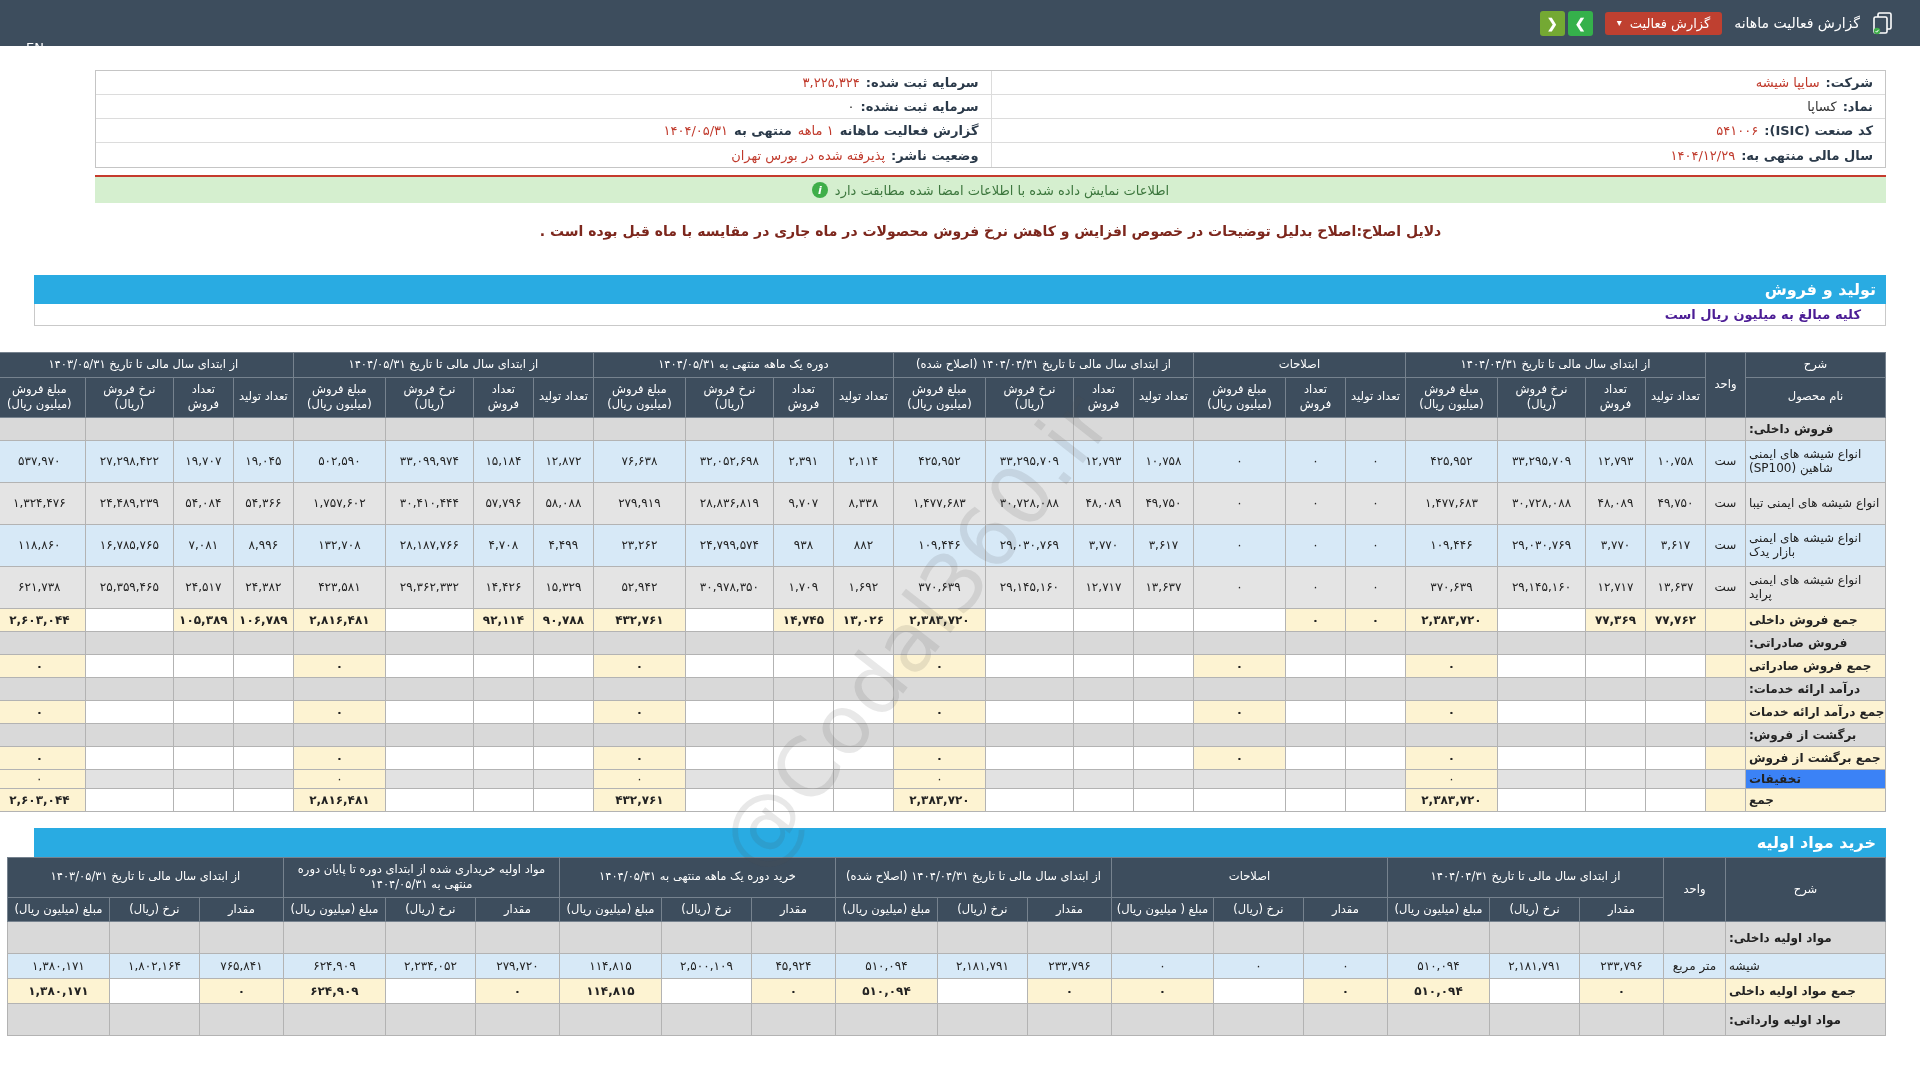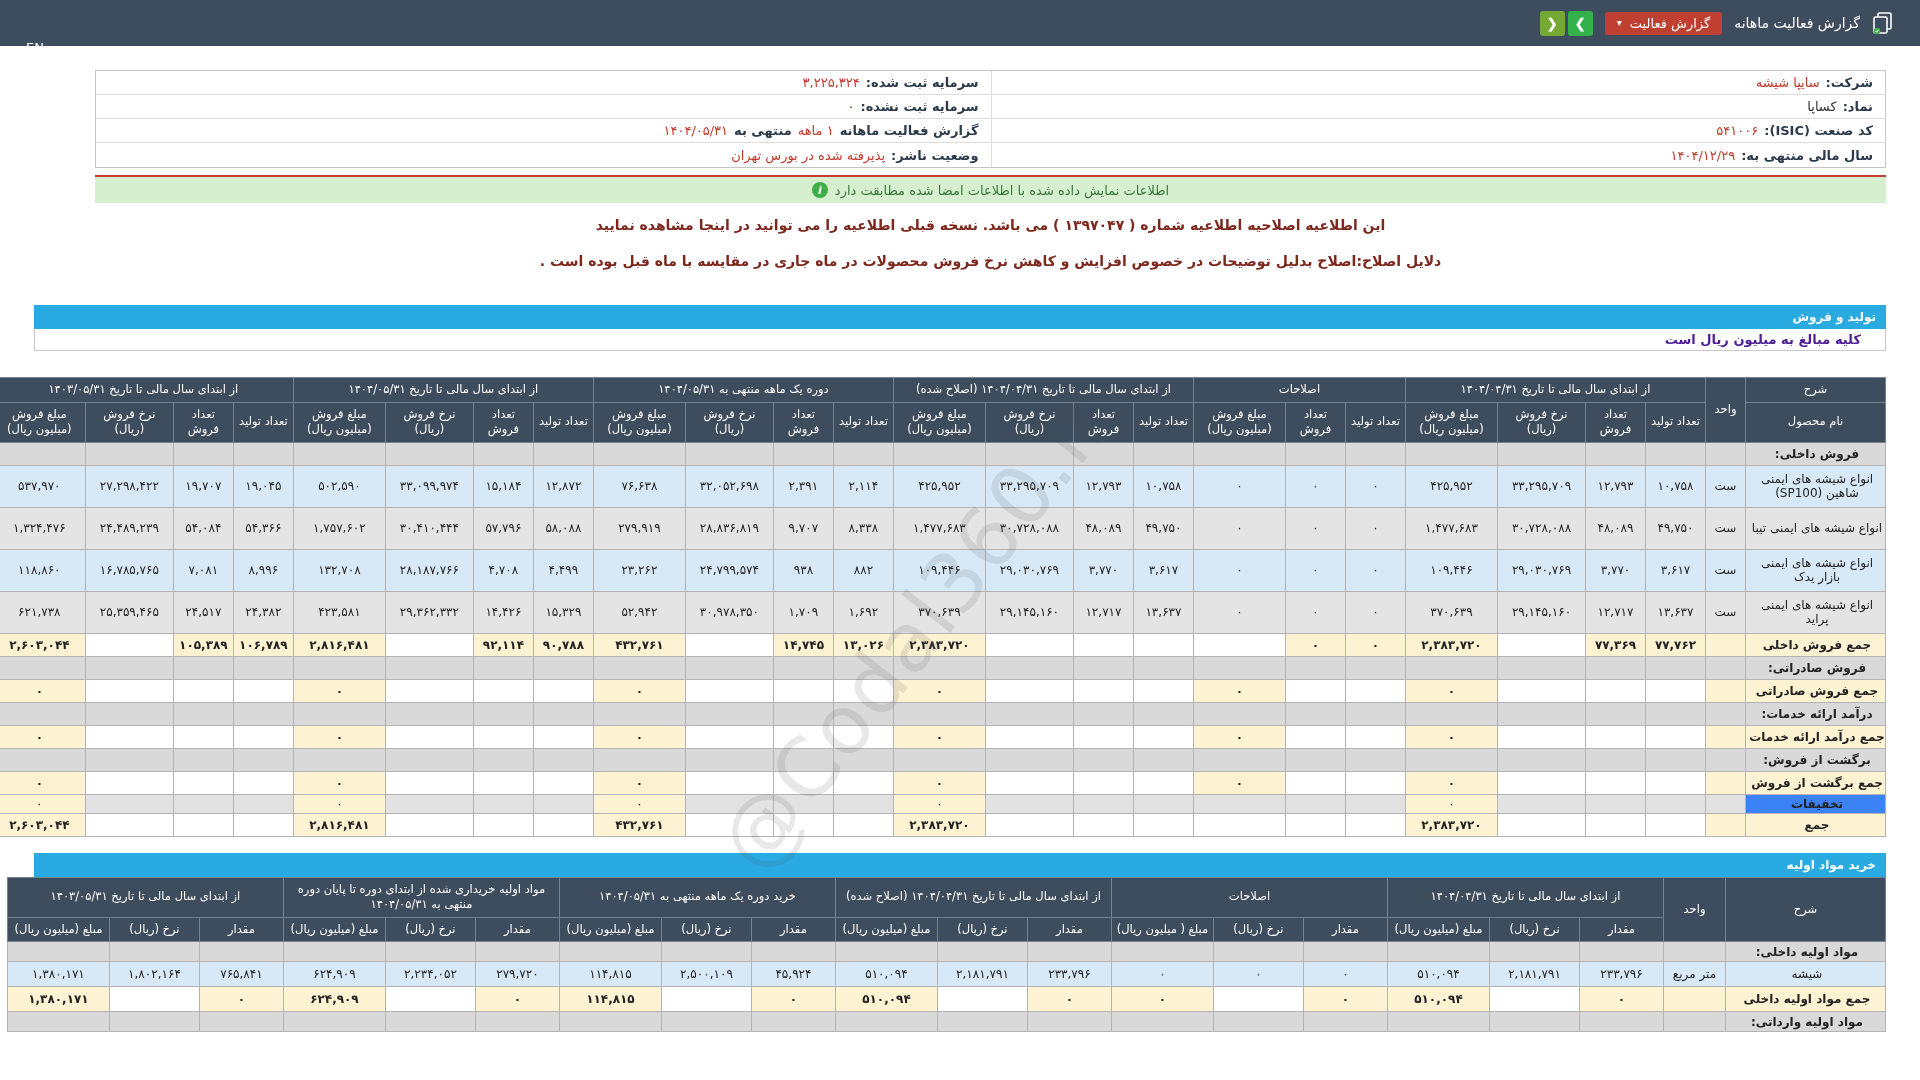--- a/index.html
+++ b/index.html
@@ -46,49 +46,49 @@
   .note-box { display: inline-block; border: 1px solid #9a9a9a; padding: 4px 12px;
               font-size: 13px; color: #222; background: #fff; }
 
   .amend { text-align: center; color: #7d271d; font-size: 14px; font-weight: 700; }
   .amend-1 { margin-top: 14px; }
   .amend-2 { margin-top: 20px; }
   .amend a { color: #7d271d; cursor: pointer; text-decoration: none; }
 
   
   .tables-wrap { margin: 0 34px; }
-  .section-bar { margin-top: 36px; background: #29abe2; color: #fff; font-size: 12px;
+  .section-bar { margin-top: 36px; background: #29abe2; color: #fff; font-size: 16px;
                  font-weight: 700; padding: 5px 10px; }
   .section-sub { border: 1px solid #c9c9c9; border-top: none; font-size: 13px; font-weight: 700;
                  color: #4c1d95; padding: 3px 24px; text-align: right; background: #fff; }
   .section-bar.second { margin-top: 16px; }
 
   
   table { width: 100%; border-collapse: collapse; table-layout: fixed; margin-top: 26px;
           font-size: 12px; }
   th, td { border: 1px solid #b3b3b3; text-align: center; vertical-align: middle;
            padding: 2px 3px; overflow: hidden; }
   thead th { background: #3d4d5d; color: #fff; font-weight: 400; font-size: 11.5px;
              border-color: #76828e; line-height: 1.35; padding: 4px 2px; }
   td { color: #222; }
   td.sa    { background: #d7e9f7; }
   td.sb    { background: #e4e4e4; }
   td.sec   { background: #d9d9d9; }
   td.cream { background: #fdf3d2; }
   td.whitec{ background: #ffffff; }
   td.grayc { background: #e2e2e2; }
   td.plain { background: #3b82f6; }
-  td.name  { text-align: center; padding-right: 0; }
+  td.name  { text-align: left; padding-right: 0; }
   tr.section td.name  { font-weight: 700; }
   tr.discount td.name { font-weight: 700; }
   tr.total td { font-weight: 700; }
   #sales-table tr.product td { height: 42px; }
   #sales-table tr.total td, #sales-table tr.section td { height: 23px; }
   #materials-table td { height: 25px; }
-  #materials-table tr.section td { height: 20px; }
+  #materials-table tr.section td { height: 32px; }
 
   #sales-table col.col-desc   { width: 140px; }
   #sales-table col.col-unit   { width: 40px; }
   #sales-table col.col-qty    { width: 60px; }
   #sales-table col.col-rate   { width: 88px; }
   #sales-table col.col-amt    { width: 92px; }
 
   #materials-table col.col-desc { width: 160px; }
   #materials-table col.col-unit { width: 62px; }
   #materials-table col.col-qty  { width: 84px; }
@@ -167,21 +167,20 @@
         <span class="v-red">پذیرفته شده در بورس تهران</span>
       </div>
     </div>
 
     <div class="banner">
       <span>اطلاعات نمایش داده شده با اطلاعات امضا شده مطابقت دارد</span>
       <span class="info-i">i</span>
     </div>
 
 
-    <p class="amend amend-1"><span>این اطلاعیه اصلاحیه اطلاعیه شماره ( ۱۳۹۷۰۴۷ ) می باشد. نسخه قبلی اطلاعیه را می توانید در </span><a>اینجا</a><span> مشاهده نمایید</span></p>
     <p class="amend amend-2">دلایل اصلاح:اصلاح بدلیل توضیحات در خصوص افزایش و کاهش نرخ فروش محصولات در ماه جاری در مقایسه با ماه قبل بوده است .</p>
   </div>
 
   <div class="tables-wrap">
     <div class="section-bar">تولید و فروش</div>
     <div class="section-sub">کلیه مبالغ به میلیون ریال است</div>
 
     <table id="sales-table">
         <colgroup>
           <col class="col-desc">

